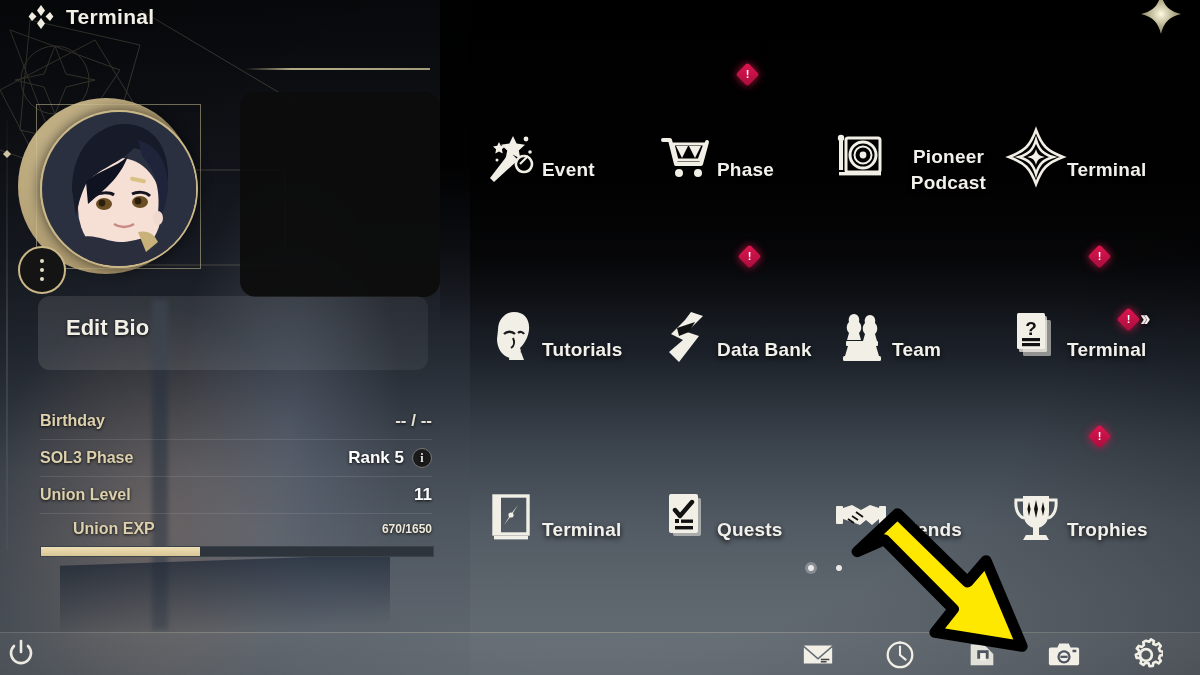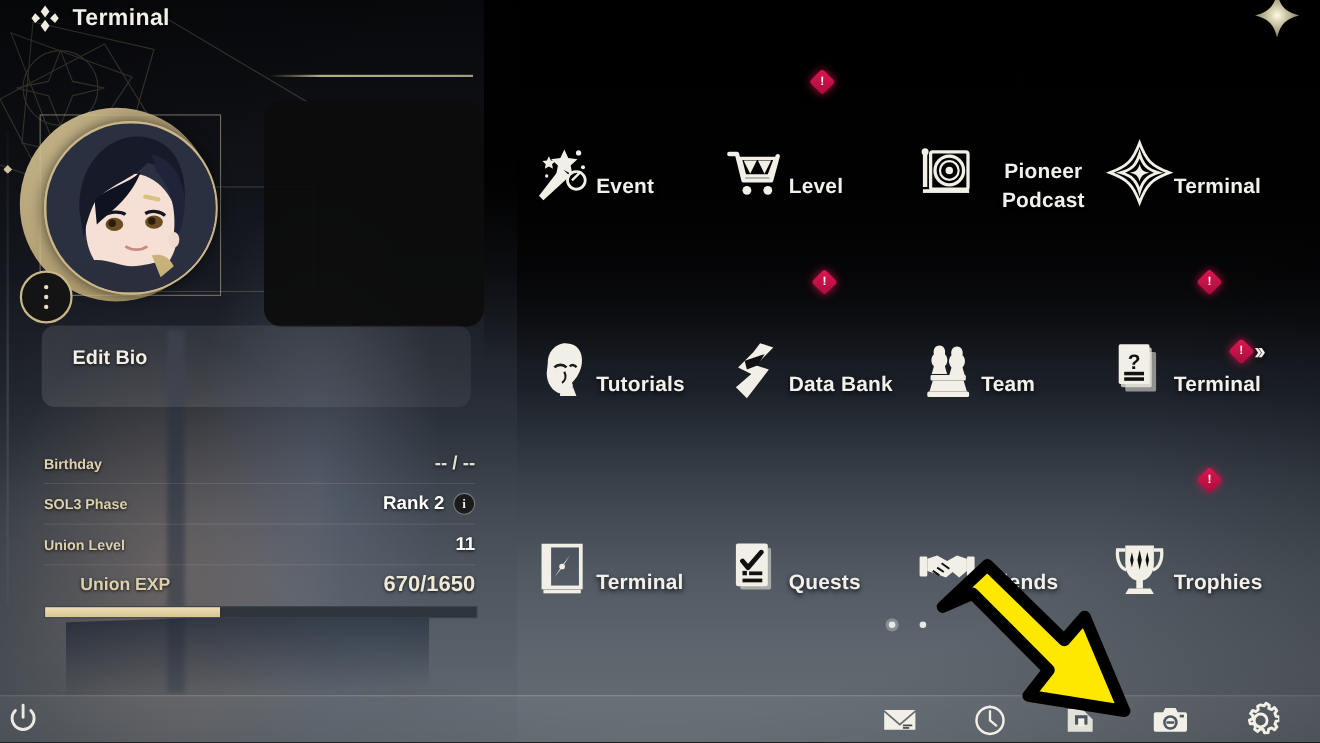--- a/index.html
+++ b/index.html
@@ -56,38 +56,38 @@
   .avatar-square{position:absolute;left:26px;top:6px;width:163px;height:163px;
     border:1px solid rgba(214,203,158,.5);}
   .avatar-dots{position:absolute;left:8px;top:148px;width:44px;height:44px;border-radius:50%;
     background:#141414;border:2px solid #c9b787;display:flex;flex-direction:column;
     align-items:center;justify-content:center;gap:5px;cursor:pointer;z-index:5;}
   .avatar-dots i{width:4px;height:4px;border-radius:50%;background:#e6ddc4;display:block;}
 
   .edit-bio{position:absolute;left:38px;top:296px;width:390px;height:74px;border-radius:12px;
     background:linear-gradient(to right, rgba(255,255,255,.11), rgba(255,255,255,.055));
     cursor:pointer;}
-  .edit-bio span{position:absolute;left:28px;top:19px;color:#f2efe6;font-size:18px;font-weight:bold;
+  .edit-bio span{position:absolute;left:28px;top:19px;color:#f2efe6;font-size:22px;font-weight:bold;
     text-shadow:0 1px 3px rgba(0,0,0,.8);}
 
   .stats{position:absolute;left:40px;top:405px;width:392px;}
   .stat-row{position:relative;height:32px;display:flex;align-items:center;justify-content:space-between;}
-  .stat-label{color:#ddd0ad;font-size:13px;font-weight:bold;text-shadow:0 1px 3px rgba(0,0,0,.85);}
+  .stat-label{color:#ddd0ad;font-size:16px;font-weight:bold;text-shadow:0 1px 3px rgba(0,0,0,.85);}
   .stat-value{color:#ffffff;font-size:17px;font-weight:bold;display:flex;align-items:center;gap:8px;
     text-shadow:0 1px 3px rgba(0,0,0,.85);}
   .stat-value.dim{color:#e6e2d6;font-weight:bold;}
   .info-dot{width:18px;height:18px;border-radius:50%;background:#1b1b1b;border:1px solid #777;
     color:#eee;font-size:12px;font-weight:bold;display:flex;align-items:center;justify-content:center;
     font-family:"Liberation Serif",serif;cursor:pointer;}
   .stat-sep{height:1px;background:rgba(255,255,255,.10);margin:2px 0;}
 
   .exp{position:absolute;left:40px;top:520px;width:392px;}
   .exp-top{display:flex;align-items:center;justify-content:space-between;}
   .exp-label{color:#ddd0ad;font-size:16px;font-weight:bold;text-shadow:0 1px 3px rgba(0,0,0,.85);padding-left:33px;}
-  .exp-val{color:#efe9d8;font-size:20px;font-weight:bold;text-shadow:0 1px 3px rgba(0,0,0,.85);}
+  .exp-val{color:#efe9d8;font-size:12px;font-weight:bold;text-shadow:0 1px 3px rgba(0,0,0,.85);}
   .exp-track{position:relative;margin-top:8px;height:9px;width:392px;
     background:#2e343c;border:1px solid rgba(255,255,255,.07);}
   .exp-fill{position:absolute;left:0;top:0;height:100%;
     background:linear-gradient(to bottom,#efdfb5,#d9c595);}
 
   .scroll-rail{position:absolute;left:6px;top:120px;width:2px;height:430px;
     background:linear-gradient(to bottom, rgba(255,255,255,.02), rgba(255,255,255,.12), rgba(255,255,255,.02));}
   .scroll-knob{position:absolute;left:3px;top:150px;width:8px;height:8px;
     background:#cfc4a4;clip-path:polygon(50% 0,100% 50%,50% 100%,0 50%);cursor:pointer;}
 
@@ -229,21 +229,21 @@
 
     <div class="stats">
       <div class="stat-row">
         <div class="stat-label">Birthday</div>
         <div class="stat-value dim">-- / --</div>
       </div>
       <div class="stat-sep"></div>
       <div class="stat-row">
         <div class="stat-label">SOL3 Phase</div>
         <div class="stat-value">
-          <span>Rank 2</span>
+          <span>Rank 5</span>
           <span class="info-dot">i</span>
         </div>
       </div>
       <div class="stat-sep"></div>
       <div class="stat-row">
         <div class="stat-label">Union Level</div>
         <div class="stat-value">11</div>
       </div>
       <div class="stat-sep"></div>
     </div>
@@ -290,21 +290,21 @@
       <div class="tile-ico">
         <svg viewBox="0 0 62 62" width="62" height="62" fill="#f1efe6">
           <path d="M8 14 h7 l6 24 h25 l6-22" fill="none" stroke="#f1efe6" stroke-width="4" stroke-linejoin="round" stroke-linecap="round"></path>
           <path d="M18 18 L50 18 L44 34 L22 34 Z" fill="none" stroke="#f1efe6" stroke-width="3"></path>
           <path d="M21 20 L27 32 L33 20 Z"></path>
             <path d="M34 20 L40 32 L46 20 Z"></path>
           <circle cx="24" cy="47" r="4"></circle>
             <circle cx="43" cy="47" r="4"></circle>
         </svg>
       </div>
-      <div class="tile-label">Level</div>
+      <div class="tile-label">Phase</div>
     </div>
 
     <div class="tile">
       <div class="tile-ico">
         <svg viewBox="0 0 62 62" width="62" height="62" fill="#f1efe6">
           <rect x="16" y="12" width="34" height="34" rx="2" fill="none" stroke="#f1efe6" stroke-width="3"></rect>
           <circle cx="33" cy="29" r="13" fill="none" stroke="#f1efe6" stroke-width="3"></circle>
           <circle cx="33" cy="29" r="8.5" fill="none" stroke="#f1efe6" stroke-width="2"></circle>
           <circle cx="33" cy="29" r="3.4"></circle>
           <rect x="9" y="14" width="4" height="30"></rect>

